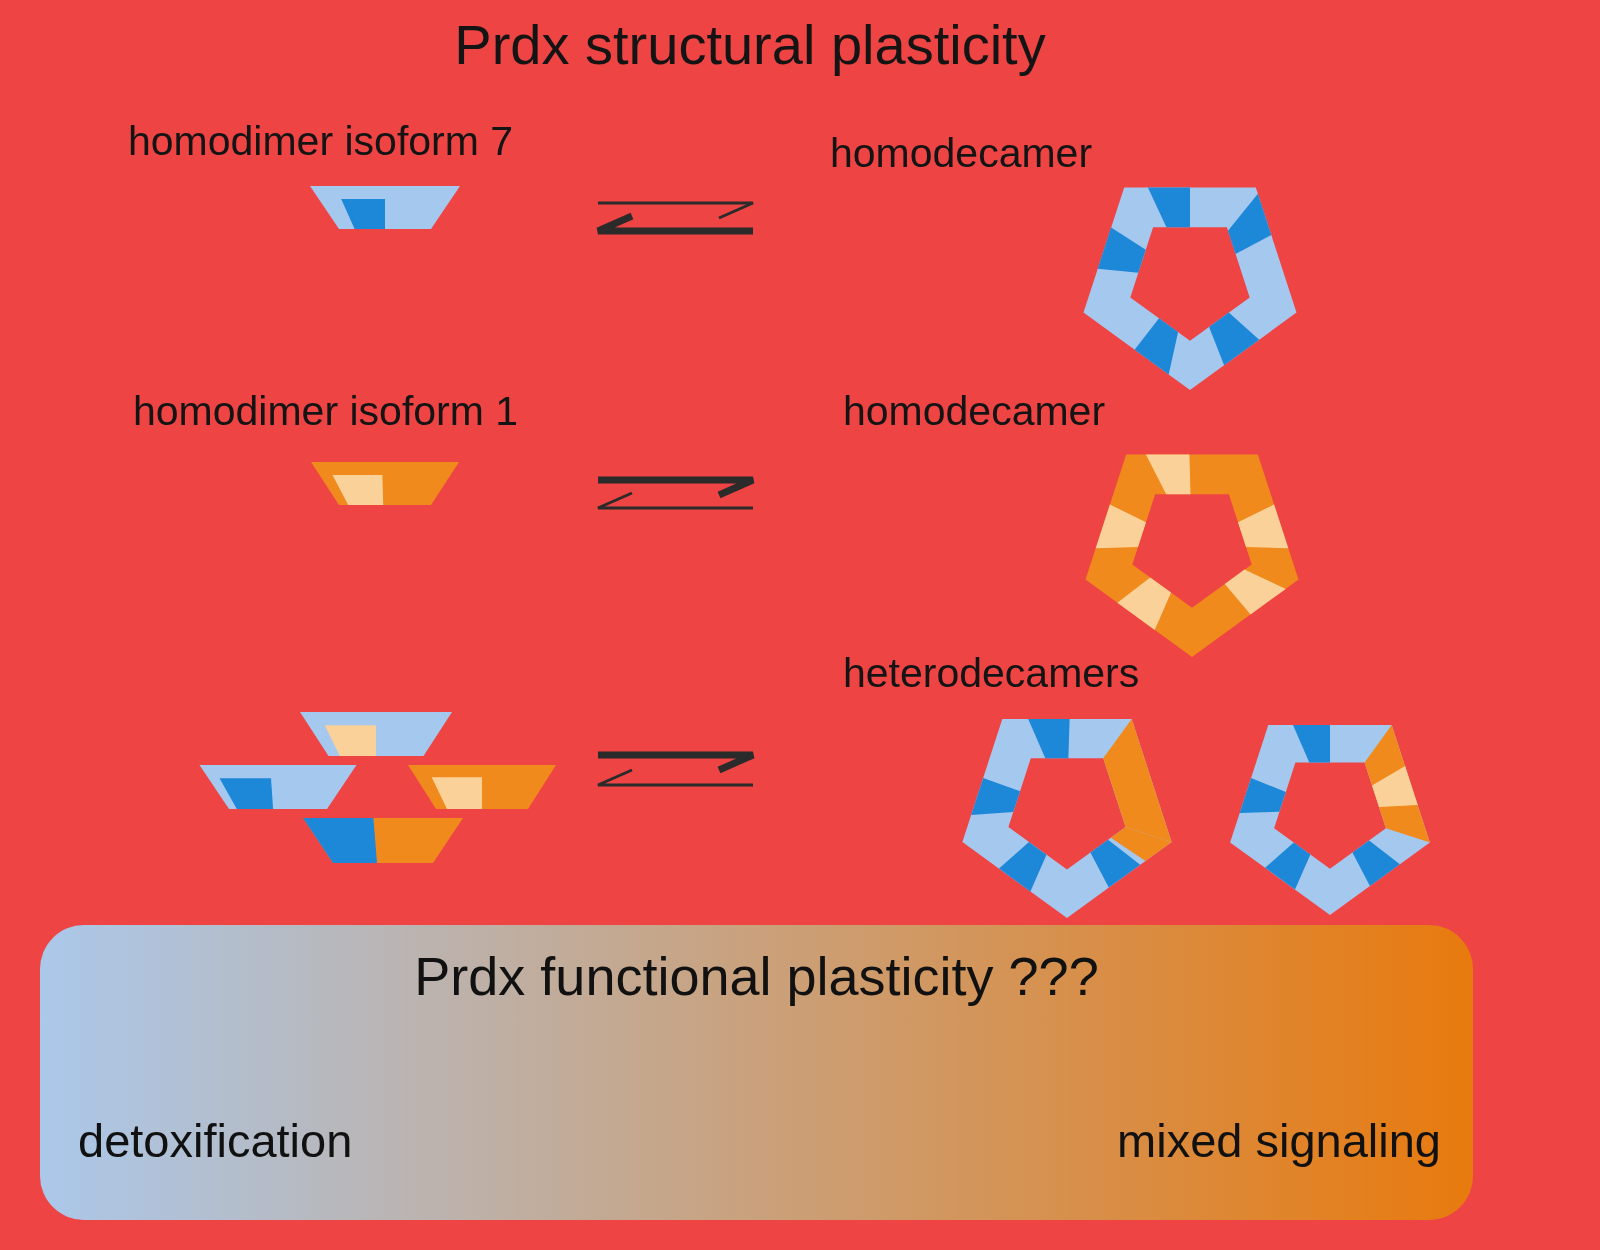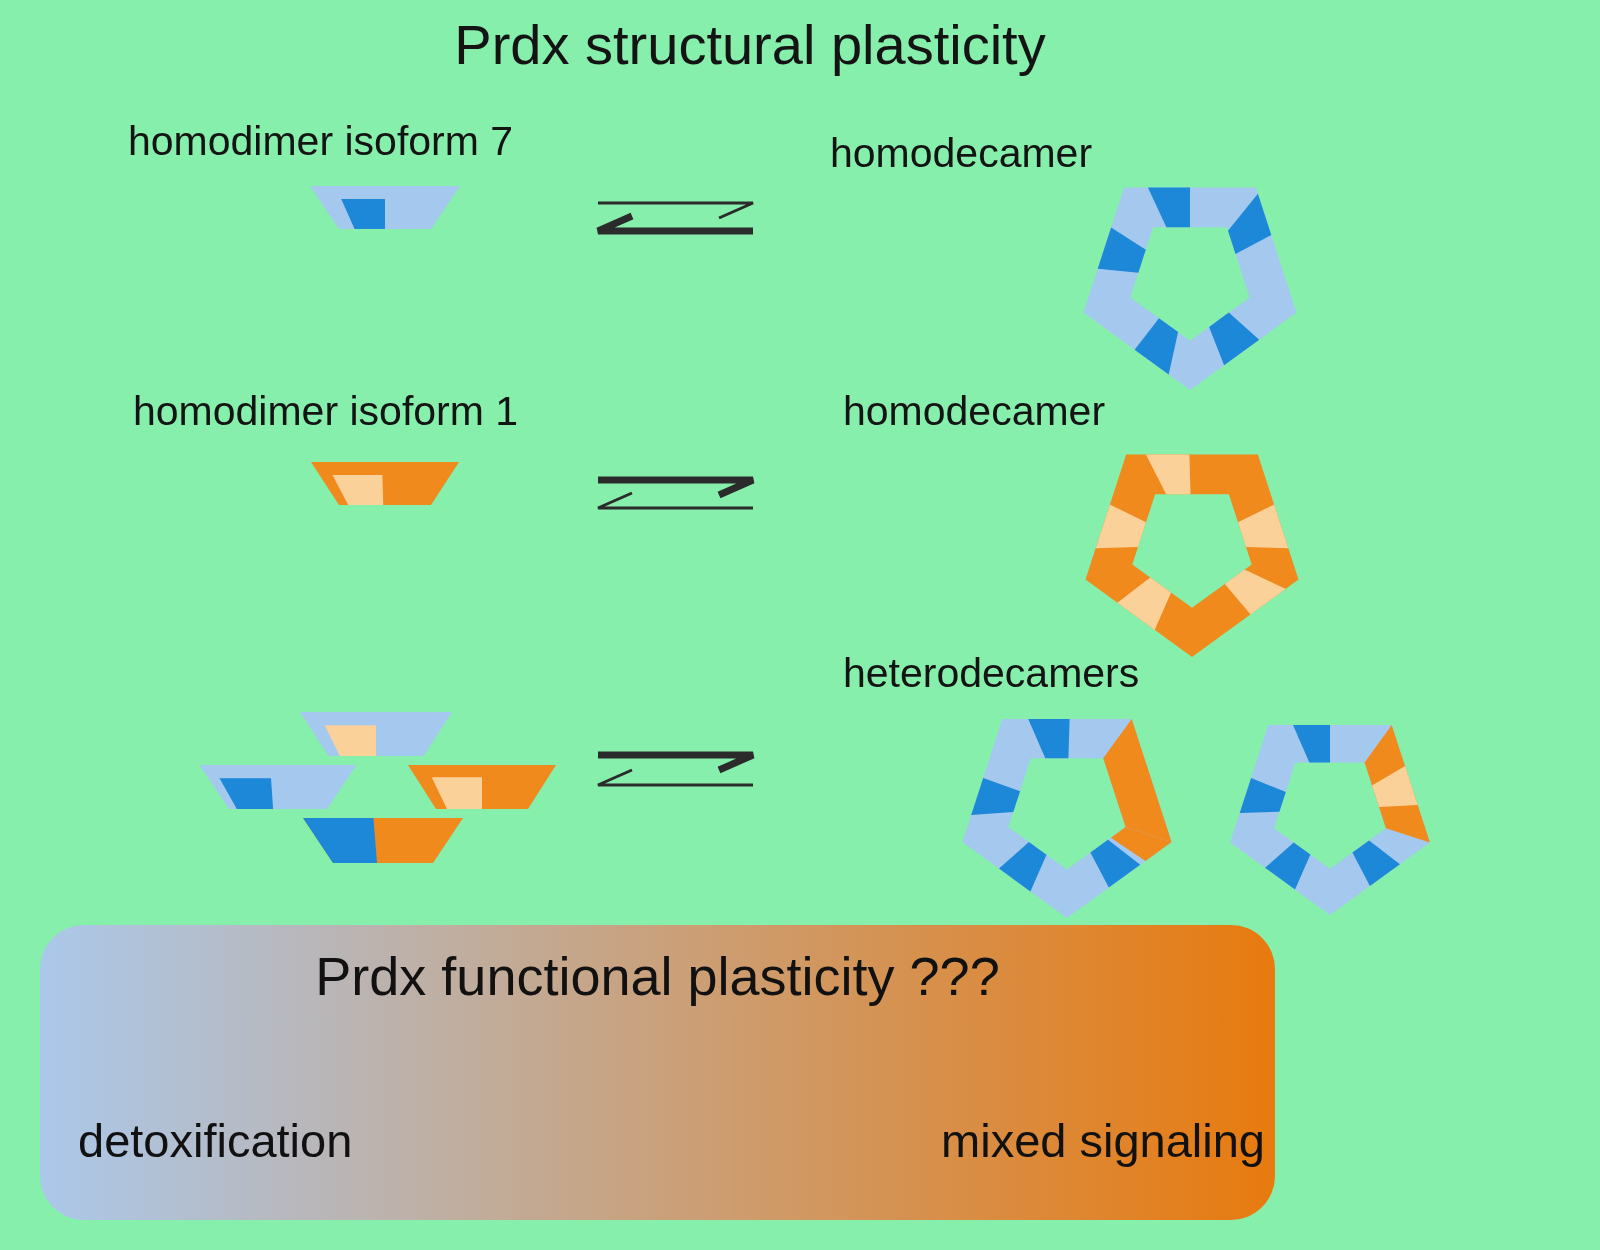--- a/index.html
+++ b/index.html
@@ -1,36 +1,36 @@
 <!DOCTYPE html>
 <html><head>
 <meta charset="utf-8">
 <style>
   *{margin:0;padding:0;box-sizing:border-box}
   html,body{background:#ffffff}
   .canvas{
-    position:relative;width:1600px;height:1250px;background:#86efac;
+    position:relative;width:1600px;height:1250px;background:#ef4444;
     font-family:"Liberation Sans",sans-serif;color:#141414;overflow:hidden;
   }
   #shapes{position:absolute;left:0;top:0}
   .title{
     position:absolute;left:0;top:12px;width:1500px;text-align:center;
     font-size:56px;letter-spacing:0;
   }
   .lbl{position:absolute;font-size:41px;white-space:nowrap}
   .func-box{
-    position:absolute;left:40px;top:925px;width:1235px;height:295px;
+    position:absolute;left:40px;top:925px;width:1433px;height:295px;
     border-radius:44px;
   }
   .func-title{
     position:absolute;top:20px;left:0;width:100%;text-align:center;
     font-size:54px;color:#111;
   }
   .func-items{
-    position:absolute;left:38px;right:10px;bottom:52px;
+    position:absolute;left:38px;right:32px;bottom:52px;
     display:flex;justify-content:space-between;align-items:baseline;
     font-size:47px;color:#111;
   }
 </style>
 </head>
 <body>
 
 <div class="canvas">
 
   <svg id="shapes" width="1600" height="1250" viewBox="0 0 1600 1250">

